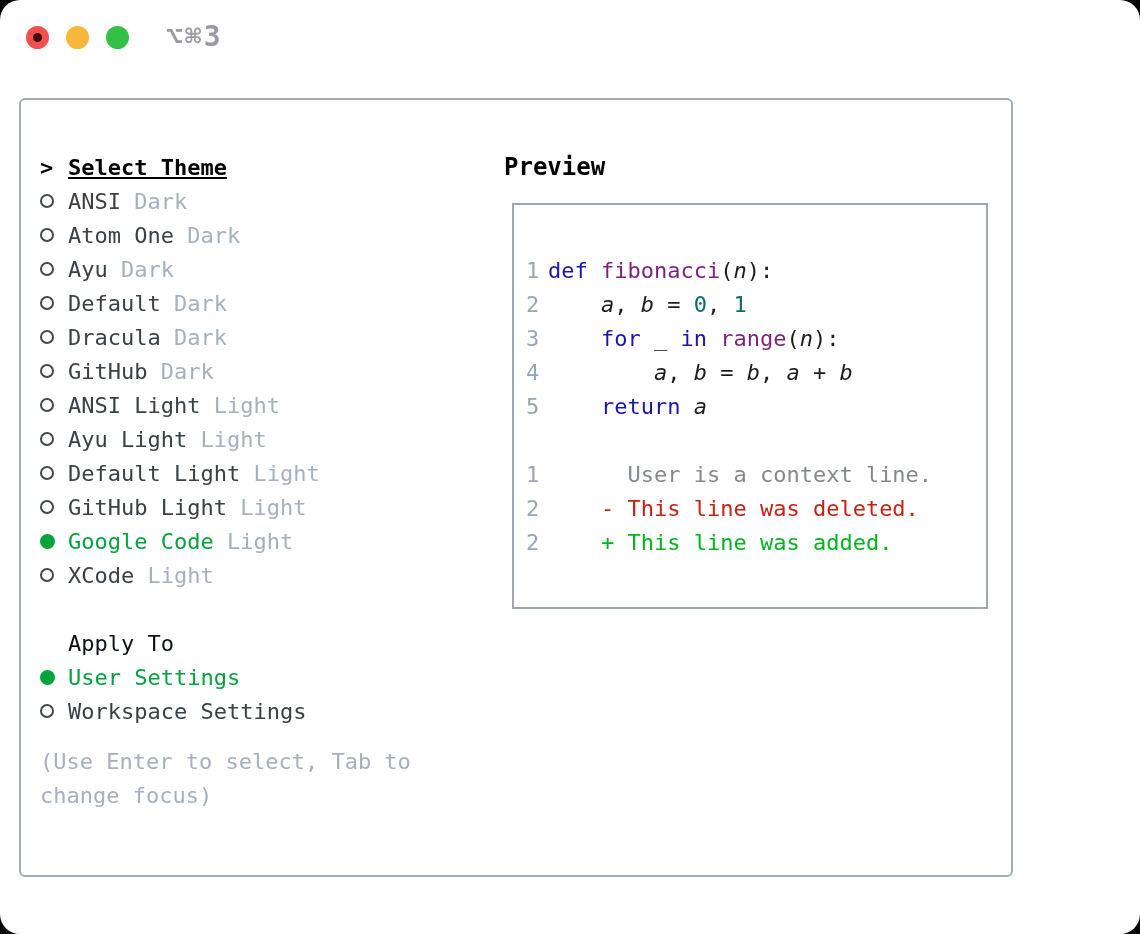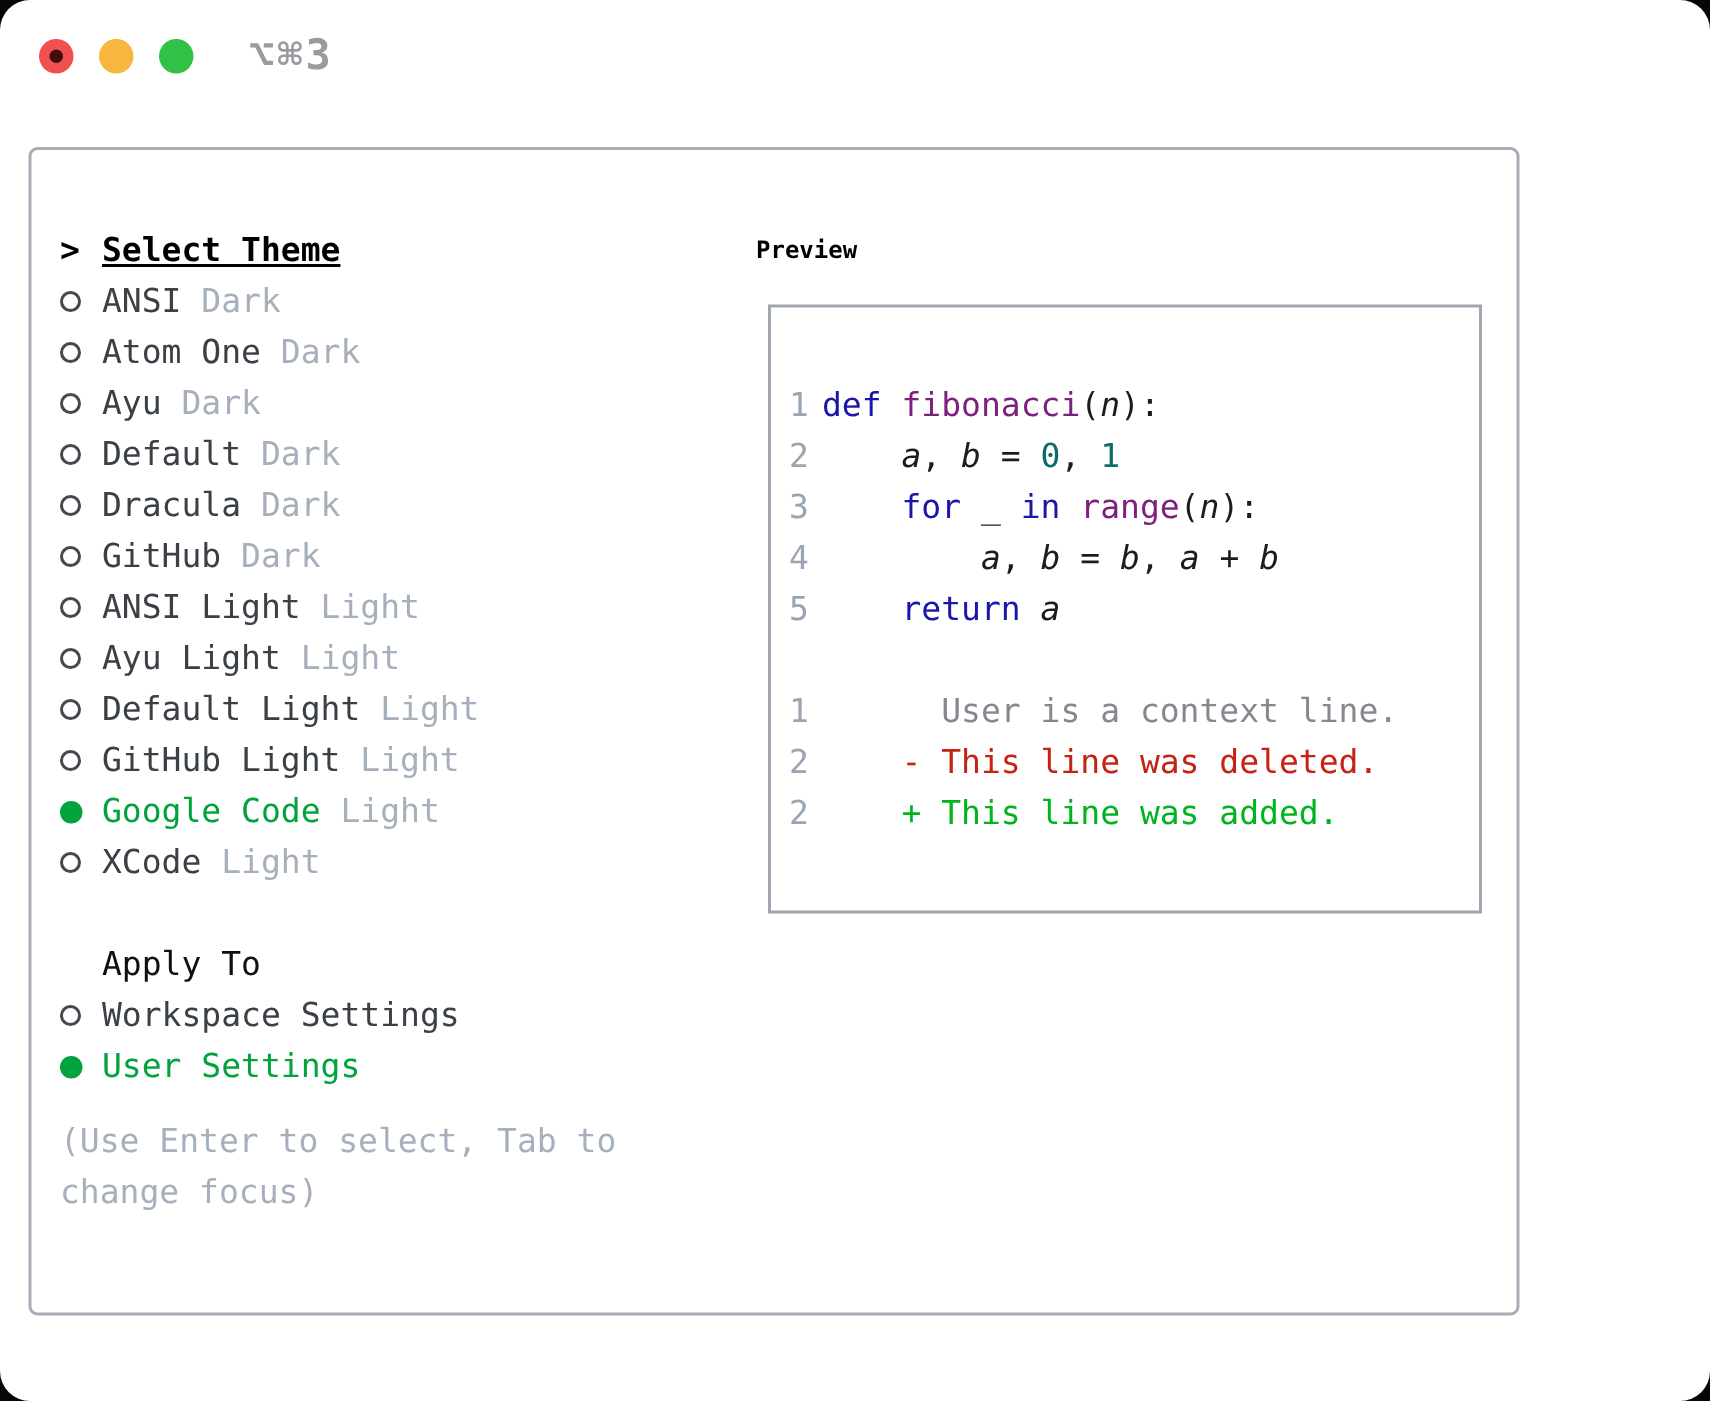--- a/index.html
+++ b/index.html
@@ -42,21 +42,21 @@
   .t-variant{white-space:pre;}
   .list-block{position:absolute;left:19px;top:50px;}
   .apply-block{position:absolute;left:19px;top:526px;}
   .hint-block{
     position:absolute;left:19px;top:645px;width:412px;
     font-size:22px;line-height:34px;
   }
   
   .preview-label{
     position:absolute;left:483px;top:50px;height:34px;line-height:34px;
-    font-size:16px;font-weight:700;color:#000000;
+    font-size:24px;font-weight:700;color:#000000;
   }
   .preview-box{
     position:absolute;left:491px;top:103px;width:472px;height:402px;
     border:2px solid #9fa6b0;background:#ffffff;box-sizing:content-box;
   }
   .code-rows{padding:49px 0 0 12px;}
   .code-row{height:34px;display:flex;font-size:22px;line-height:34px;}
   .gutter{width:22px;flex:0 0 22px;white-space:pre;}
   .code-text{white-space:pre;}
   .code-text span{white-space:pre;}
@@ -170,29 +170,29 @@
     </div>
 
     <div class="apply-block">
       <div class="row">
         <span class="marker"></span>
         <span class="apply-label">Apply To</span>
       </div>
       <div id="apply-items">
           <div class="row">
             <span class="marker">
+              <span class="fillc" style="background: rgb(0, 163, 60);"></span>
+            </span>
+            <span class="t-name" style="color: rgb(0, 163, 60);">User Settings</span>
+          </div>
+          <div class="row">
+            <span class="marker">
               <span class="ring"></span>
             </span>
             <span class="t-name" style="color: rgb(58, 64, 70);">Workspace Settings</span>
-          </div>
-          <div class="row">
-            <span class="marker">
-              <span class="fillc" style="background: rgb(0, 163, 60);"></span>
-            </span>
-            <span class="t-name" style="color: rgb(0, 163, 60);">User Settings</span>
           </div>
         </div>
     </div>
 
     <div class="hint-block" style="color: rgb(166, 176, 189);">(Use Enter to select, Tab to change focus)</div>
 
     <div class="preview-label">Preview</div>
     <div class="preview-box">
       <div class="code-rows" id="code-rows">
           <div class="code-row">

